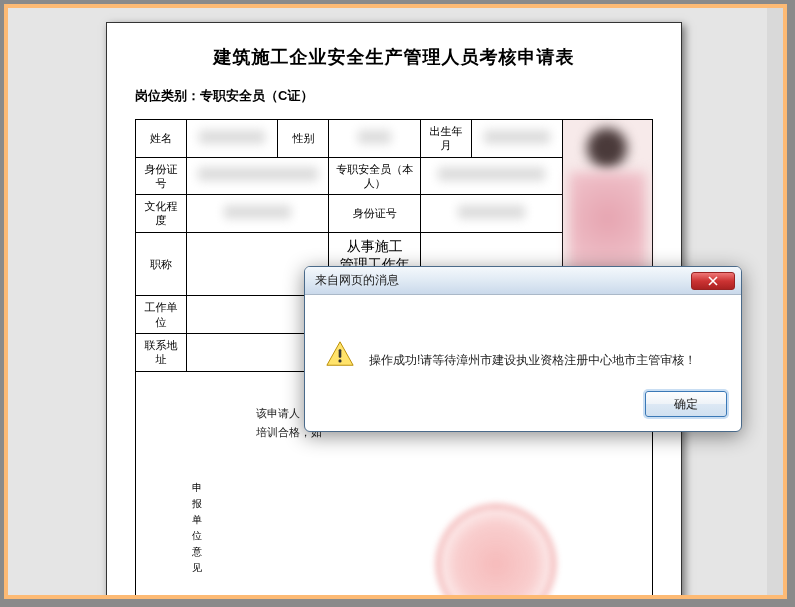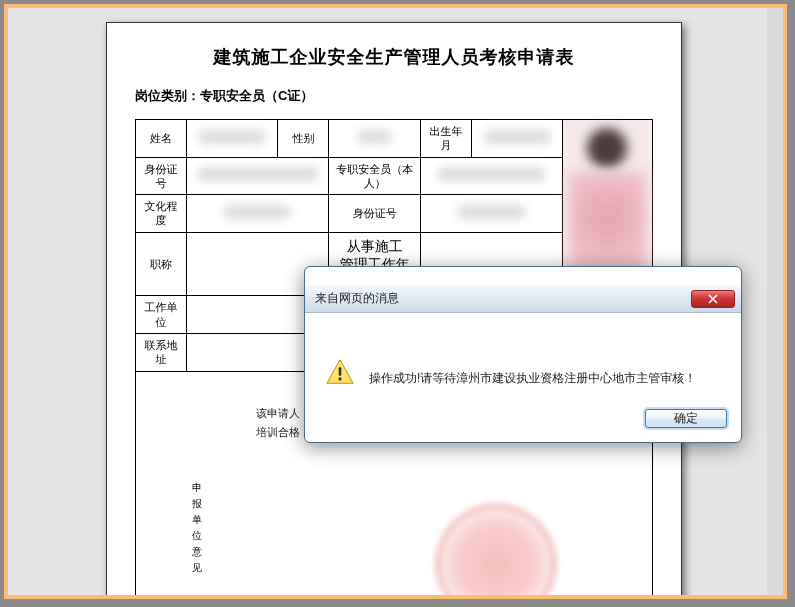--- a/index.html
+++ b/index.html
@@ -134,21 +134,20 @@
     .dialog-title {
       height: 28px;
       background: linear-gradient(to bottom, #f4f8fc 0%, #e0eaf4 50%, #cad9eb 100%);
       border-bottom: 1px solid #aab8c8;
       border-radius: 5px 5px 0 0;
       display: flex;
       align-items: center;
       padding: 0 6px 0 10px;
       font-size: 12px;
       color: #222;
-      margin-top: 18px;
     }
     .dialog-title .tlabel { flex: 1; }
     .dlg-close {
       width: 44px; height: 18px;
       background: linear-gradient(to bottom, #e77, #c33 50%, #a22 100%);
       border: 1px solid #922;
       border-radius: 3px;
       display: flex; align-items: center; justify-content: center;
       cursor: pointer;
     }
@@ -165,21 +164,21 @@
     .warn-icon {
       width: 30px; height: 30px;
       flex-shrink: 0;
     }
     .dialog-footer {
       display: flex;
       justify-content: flex-end;
       padding: 6px 14px 14px 14px;
     }
     .ok-btn {
-      width: 82px; height: 19px;
+      width: 82px; height: 26px;
       border: 1px solid #3a78b6;
       border-radius: 3px;
       background: linear-gradient(to bottom, #fdfdfe 0%, #eef3f8 48%, #dce8f4 52%, #d0e0f0 100%);
       font-size: 12px;
       color: #222;
       cursor: pointer;
       box-shadow: 0 0 0 2px rgba(100,160,220,0.35);
     }
     .scrollbar {
       position: absolute;

